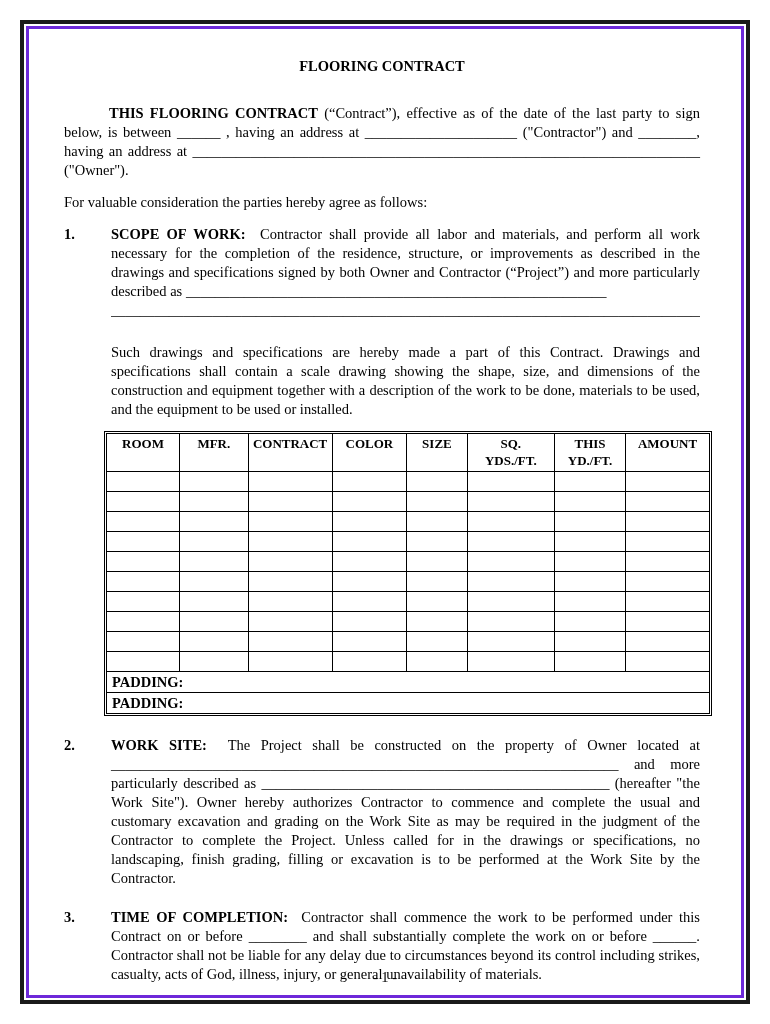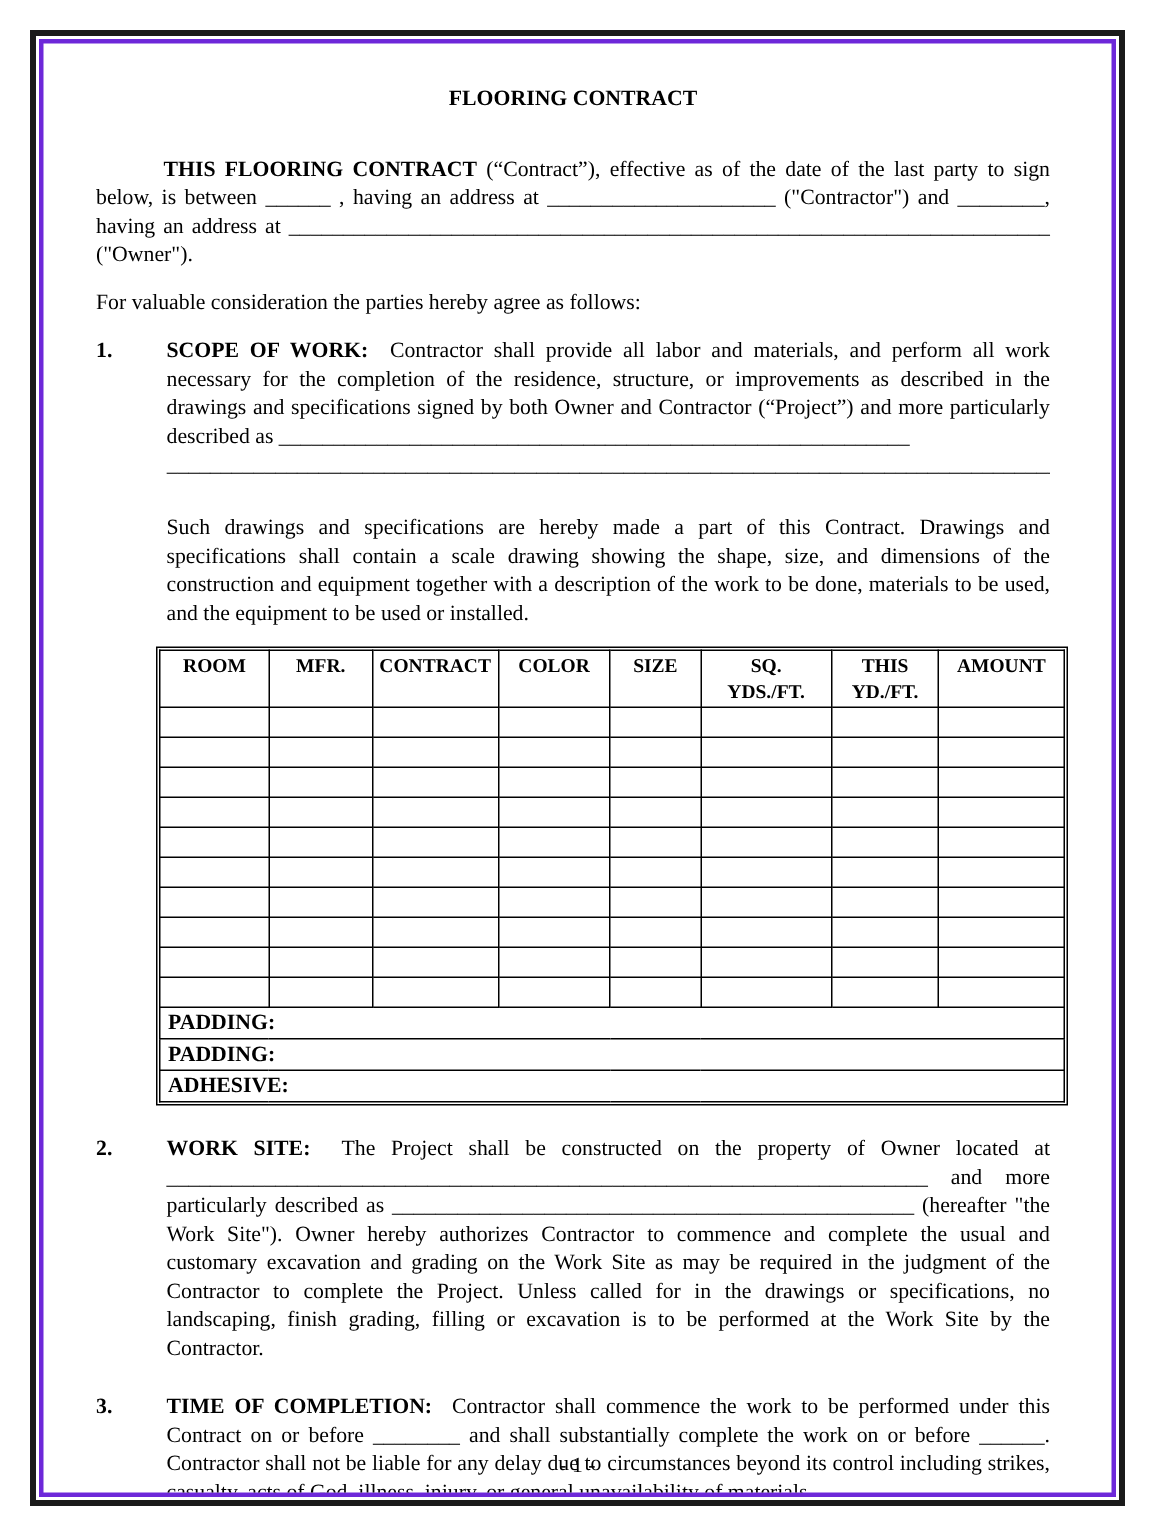--- a/index.html
+++ b/index.html
@@ -238,23 +238,20 @@
                     <td></td>
                     <td></td>
                     <td></td>
                   </tr>
                   <tr>
                     <td colspan="8" class="label-cell">PADDING:</td>
                   </tr>
                   <tr>
                     <td colspan="8" class="label-cell">PADDING:</td>
                   </tr>
-                  <tr>
-                    <td colspan="8" class="label-cell">ADHESIVE:</td>
-                  </tr>
                 </tbody>
             </table>
           </div>
         </div>
       </div>
 
       <div class="section sec-2">
         <div class="sec-num">2.</div>
         <div class="sec-body">
           <p class="para just"><b class="bold">WORK SITE:</b><span>&nbsp; The Project shall be constructed on the property of Owner located at ______________________________________________________________________ and more particularly described as ________________________________________________ (hereafter "the Work Site"). Owner hereby authorizes Contractor to commence and complete the usual and customary excavation and grading on the Work Site as may be required in the judgment of the Contractor to complete the Project. Unless called for in the drawings or specifications, no landscaping, finish grading, filling or excavation is to be performed at the Work Site by the Contractor.</span></p>

